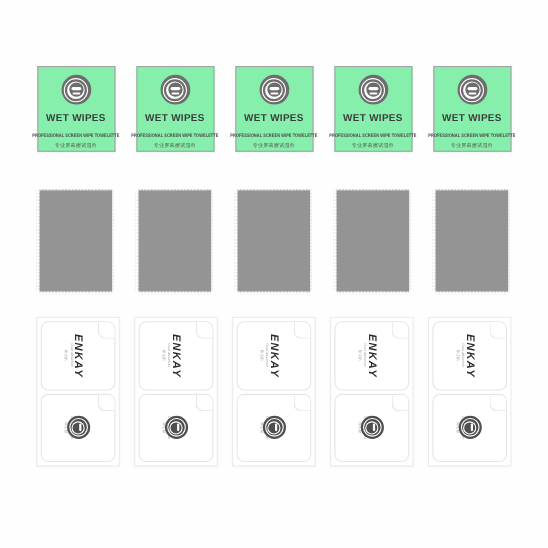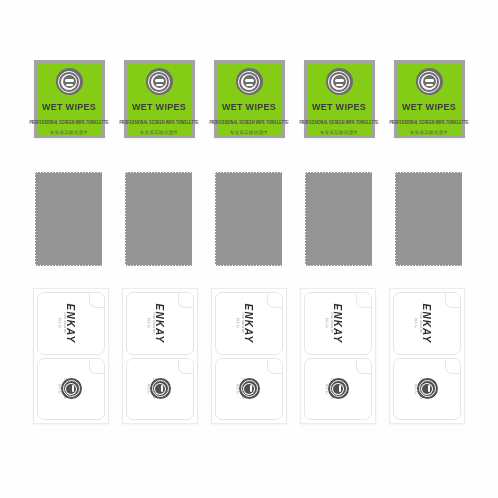--- a/index.html
+++ b/index.html
@@ -29,27 +29,27 @@
     width: 498px;
     height: 80px;
     display: flex;
     justify-content: center;
     gap: 19px;
   }
   .wipe-packet {
     position: relative;
     width: 71px;
     height: 78px;
-    background: #84cc16;
-    border: 3px solid #a3a3a3;
+    background: #86efac;
+    border: 1px solid #a3a3a3;
     box-shadow: 0 1px 2px rgba(0,0,0,0.055);
     display: flex;
     flex-direction: column;
     align-items: center;
-    justify-content: space-between;
+    justify-content: center;
     padding-top: 5px;
     box-sizing: border-box;
   }
   .seal {
     width: 27px;
     height: 27px;
     border-radius: 50%;
     background: #6d6d6d;
     position: relative;
     display: flex;

